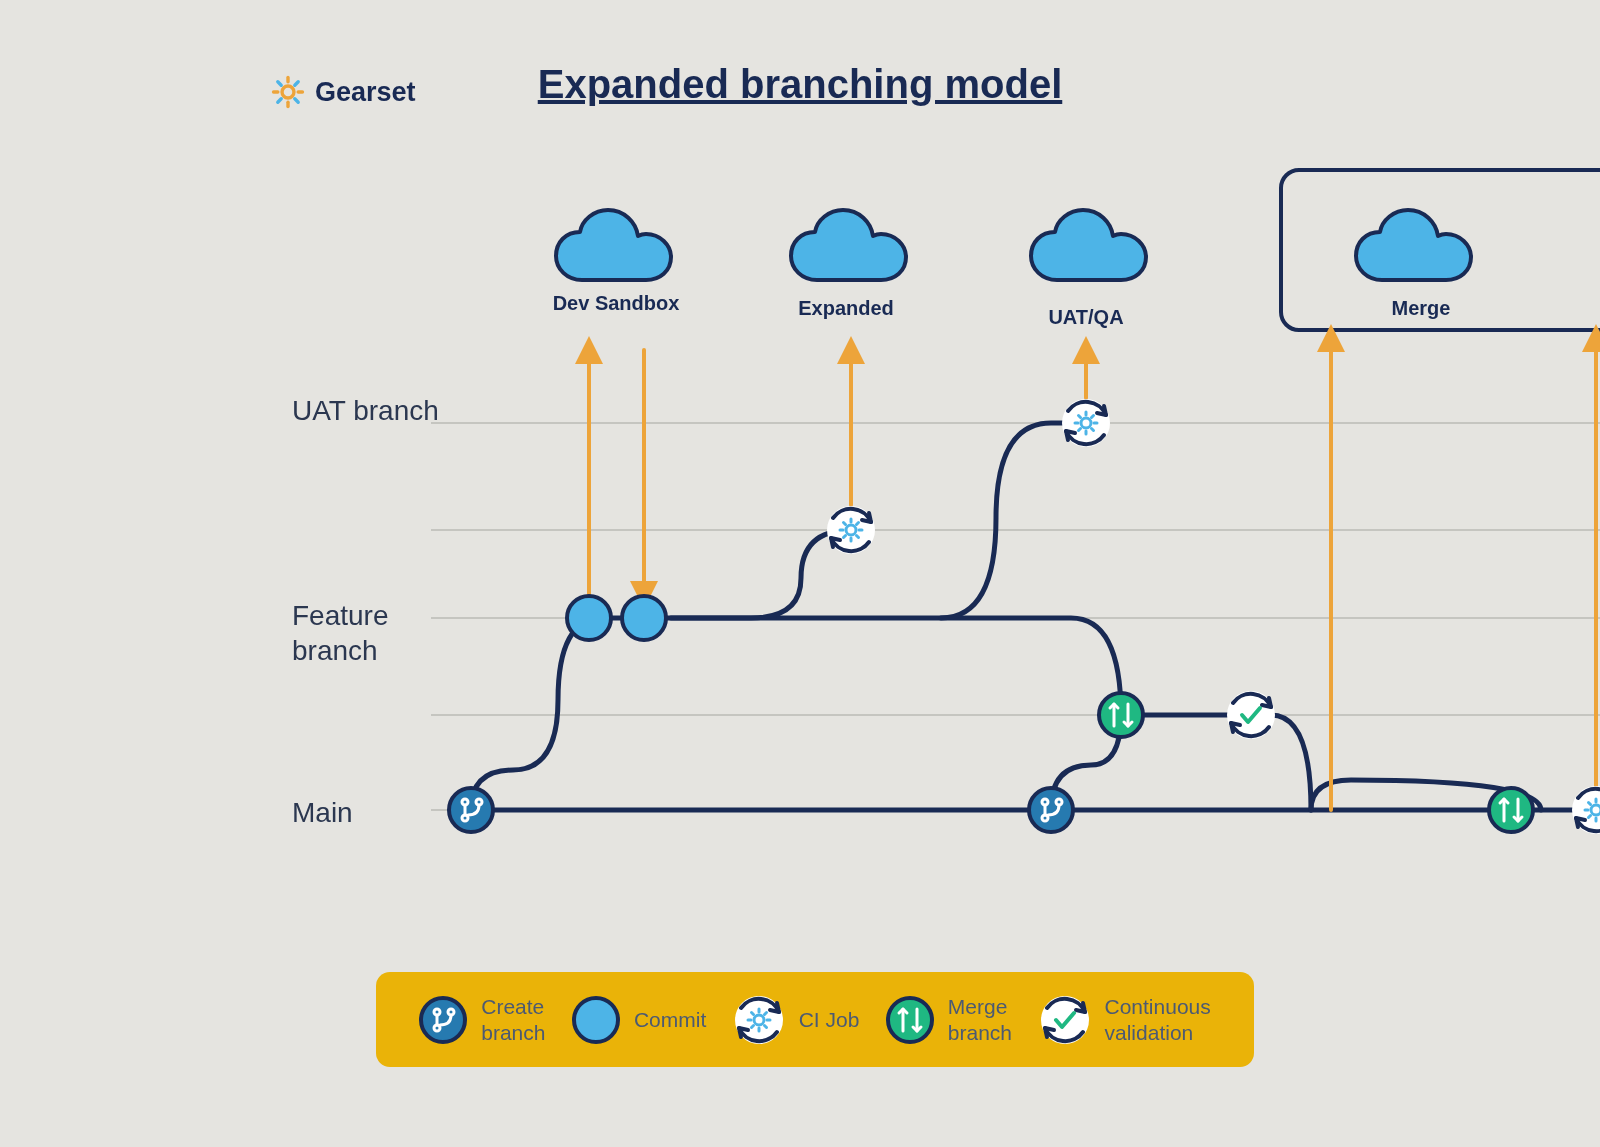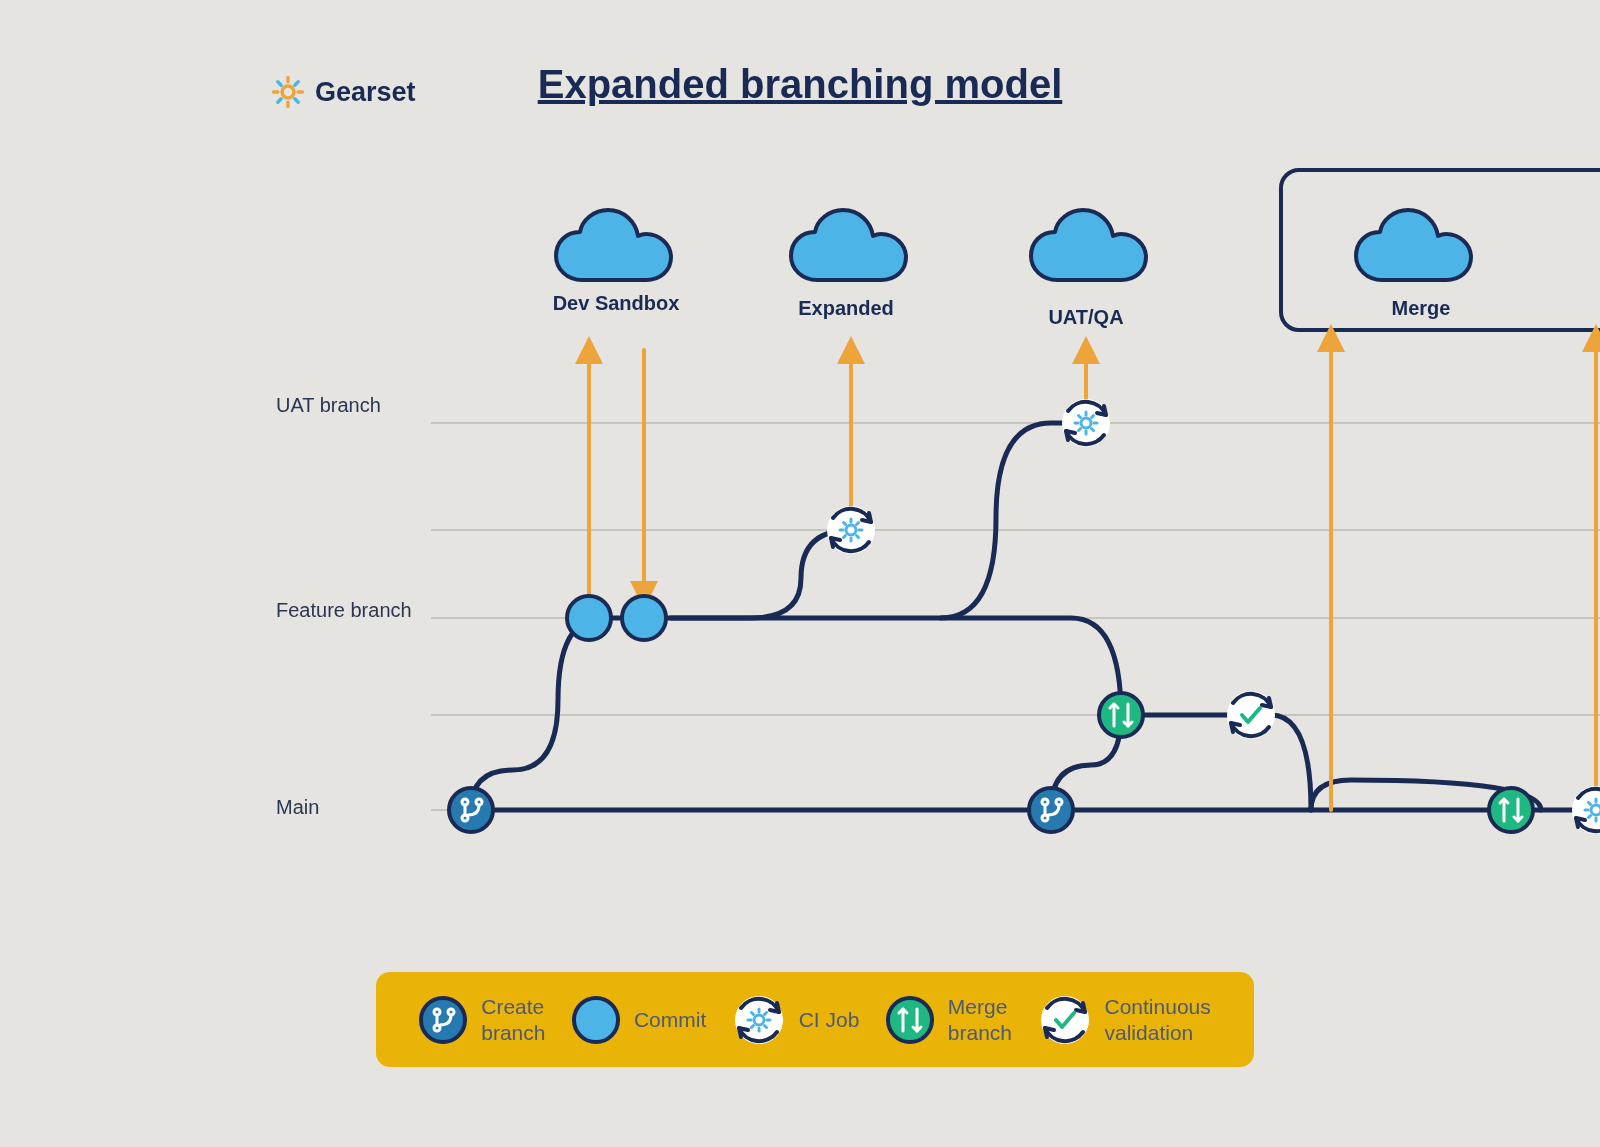--- a/index.html
+++ b/index.html
@@ -14,21 +14,21 @@
   }
   *{box-sizing:border-box;}
   body{margin:0;background:var(--grey);font-family:-apple-system,Segoe UI,Helvetica,Arial,sans-serif;color:var(--navy);}
   .canvas{position:relative;width:1288px;height:1147px;margin:0 auto;padding:0;}
   .logo{position:absolute;left:115px;top:75px;display:flex;align-items:center;gap:10px;}
   .logo svg{width:34px;height:34px;}
   .logo span{font-size:27px;font-weight:700;color:var(--navy);}
   h1.title{position:absolute;left:0;right:0;top:62px;text-align:center;font-size:40px;font-weight:800;color:var(--navy);margin:0;text-decoration:underline;}
   svg.diagram{position:absolute;left:95px;top:140px;width:1380px;height:770px;}
   .cloud-lbl{position:absolute;font-size:20px;font-weight:700;color:var(--navy);text-align:center;}
-  .branch-lbl{position:absolute;font-size:20px;color:var(--textdark);left:120px;width:150px;line-height:1.25;}
+  .branch-lbl{position:absolute;font-size:28px;color:var(--textdark);left:136px;width:150px;line-height:1.25;}
   .legend{position:absolute;left:220px;right:190px;bottom:80px;top:auto;height:95px;background:#eab308;border-radius:14px;display:flex;align-items:center;justify-content:space-around;padding:0 30px;}
   .legend-item{display:flex;align-items:center;gap:14px;color:var(--textgrey);font-size:21px;line-height:1.2;}
   .legend-item svg{flex-shrink:0;}
 </style>
 </head>
 <body>
 <div class="canvas">
 
 <div class="logo">
   <svg viewBox="0 0 40 40">

